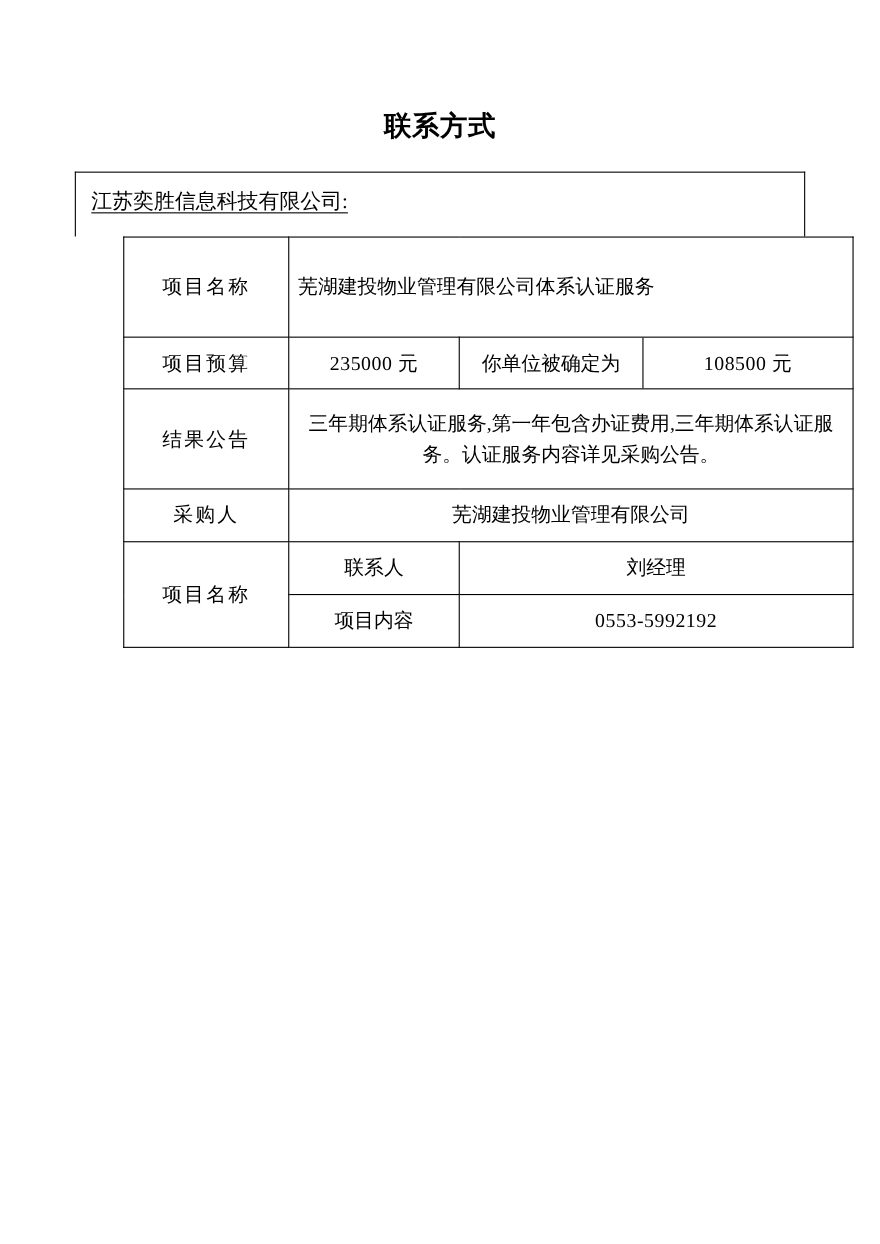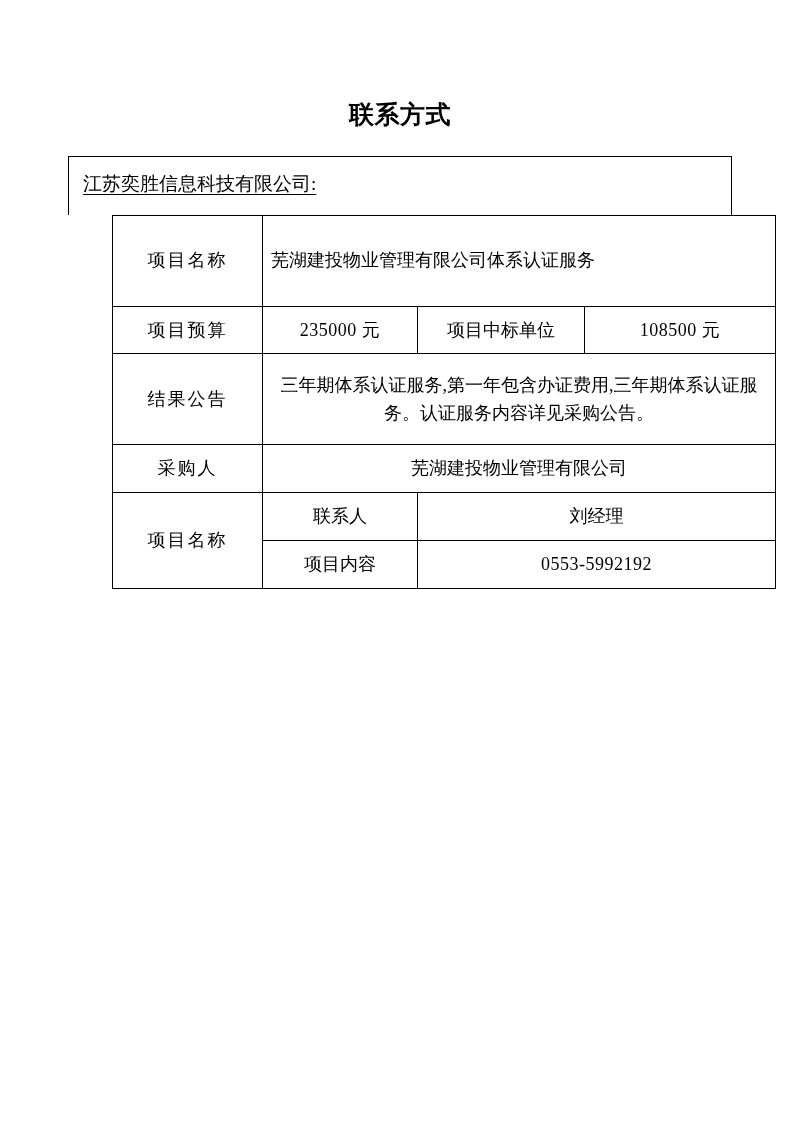--- a/index.html
+++ b/index.html
@@ -117,21 +117,21 @@
         <td class="label tall">项目名称</td>
         <td class="content-cell left-pad" colspan="2" style="text-align:left">芜湖建投物业管理有限公司体系认证服务</td>
       </tr>
       <tr>
         <td class="label">项目预算</td>
         <td class="mono-num">235000 元</td>
         <td style="padding:0">
           <table style="border-collapse:collapse;width:100%;table-layout:fixed">
             <tbody>
                 <tr>
-              <td style="border:none;border-right:1px solid #000;width:150px;padding:9px 8px;text-align:center">项目中标单位</td>
+              <td style="border:none;border-right:1px solid #000;width:150px;padding:9px 8px;text-align:center">你单位被确定为</td>
               <td style="border:none;padding:9px 8px;text-align:center" class="mono-num">108500 元</td>
             </tr>
           </tbody>
             </table>
         </td>
       </tr>
       <tr>
         <td class="label tall">结果公告</td>
         <td class="content-cell" colspan="2" style="padding:9px 16px">三年期体系认证服务,第一年包含办证费用,三年期体系认证服务。认证服务内容详见采购公告。</td>
       </tr>

